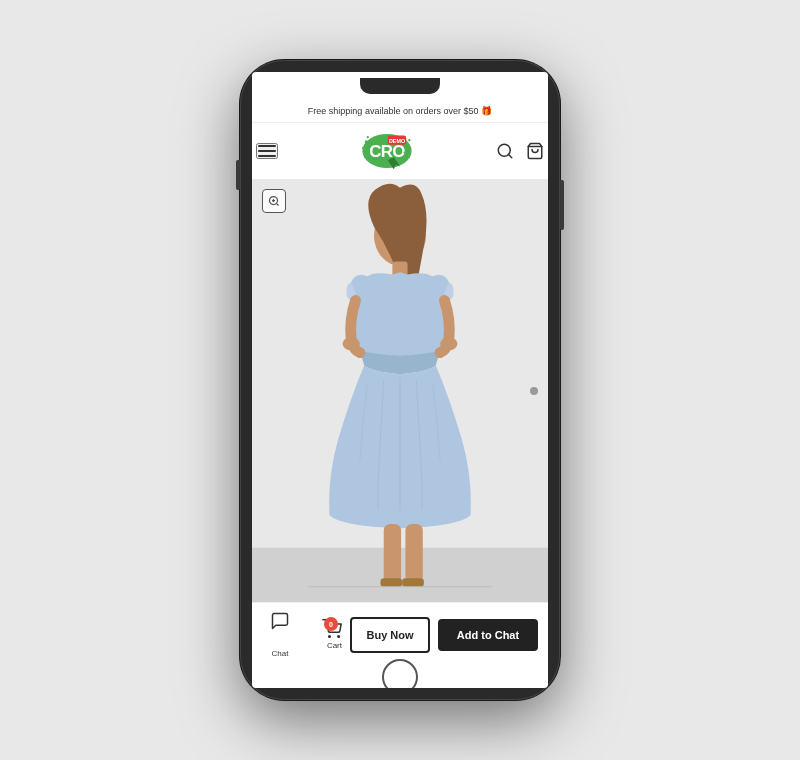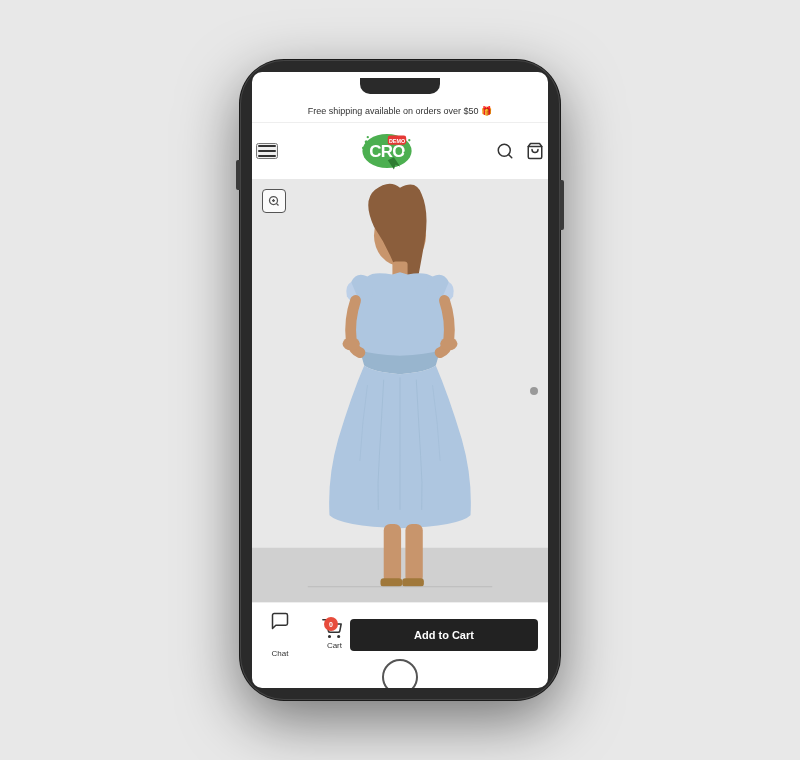--- a/index.html
+++ b/index.html
@@ -23,21 +23,21 @@
         0 0 0 1px #1a1a1a,
         0 20px 60px rgba(0,0,0,0.5),
         inset 0 0 0 1px #444;
       position: relative;
     }
 
     .phone-inner {
       width: 100%;
       height: 100%;
       background: #fff;
-      border-radius: 10px;
+      border-radius: 4px;
       overflow: hidden;
       display: flex;
       flex-direction: column;
       position: relative;
     }
 
     
     .phone-outer::before {
       content: '';
       position: absolute;
@@ -423,23 +423,26 @@
         <button class="cart-btn">
           <div class="cart-badge">0</div>
           <svg width="20" height="20" viewBox="0 0 24 24" fill="none" stroke="#333" stroke-width="1.8" stroke-linecap="round" stroke-linejoin="round">
             <circle cx="9" cy="21" r="1"></circle>
             <circle cx="20" cy="21" r="1"></circle>
             <path d="M1 1h4l2.68 13.39a2 2 0 001.99 1.61h9.72a2 2 0 001.99-1.61L23 6H6"></path>
           </svg>
           <span>Cart</span>
         </button>
 
+        <button class="buy-now-btn">
+          <span>Buy Now</span>
+        </button>
 
         <button class="add-to-cart-btn">
-          <span>Add to Cart</span>
+          <span>Add to Chat</span>
         </button>
       </div>
 
     </div>
 
     <div class="home-indicator">
       <div class="home-circle"></div>
     </div>
 
   </div>

